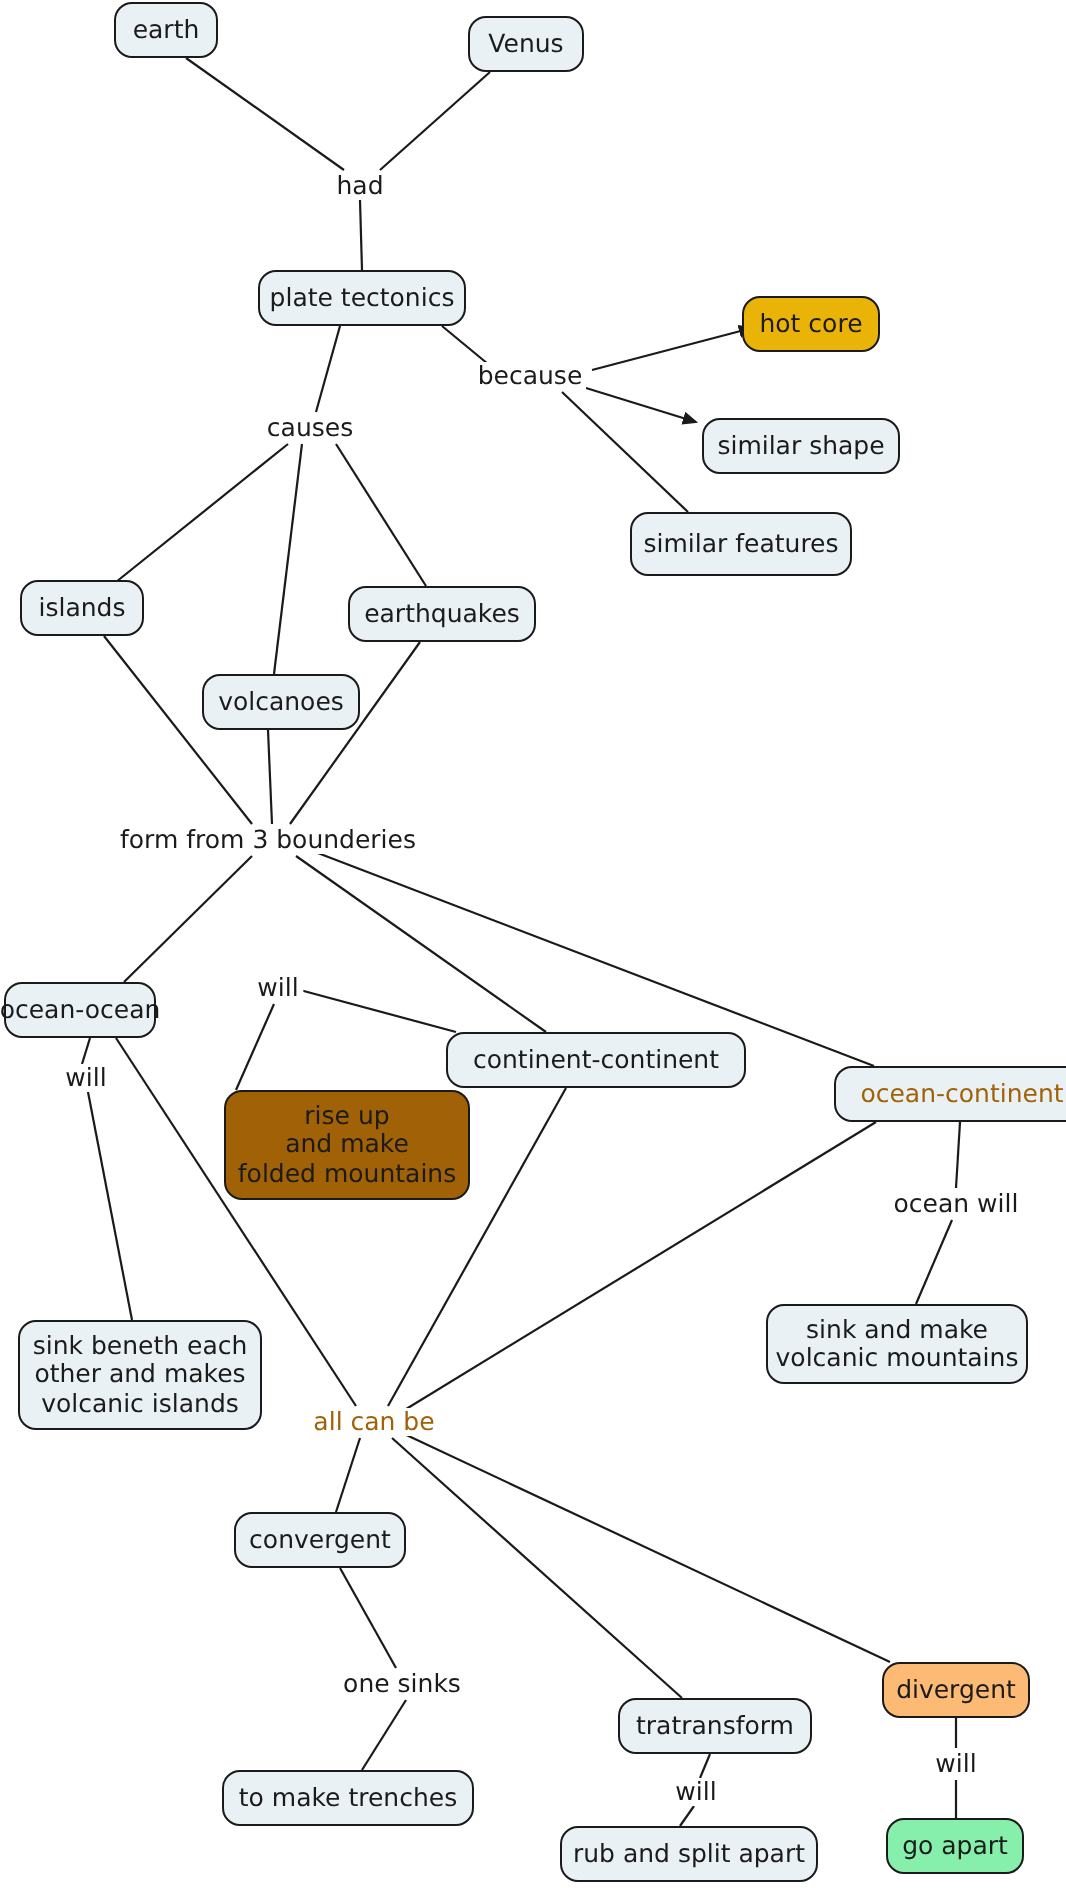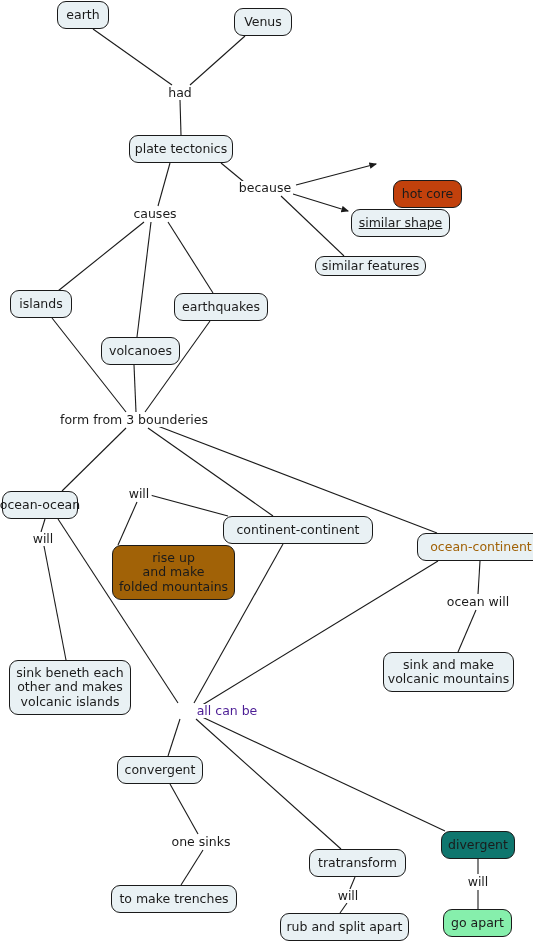--- a/index.html
+++ b/index.html
@@ -99,50 +99,50 @@
         <line x1="355" y1="877" x2="350" y2="889" stroke="#1a1a1a" stroke-width="1.1"></line>
         <line x1="347" y1="903" x2="340" y2="913" stroke="#1a1a1a" stroke-width="1.1"></line>
         <line x1="478" y1="859" x2="478" y2="874" stroke="#1a1a1a" stroke-width="1.1"></line>
         <line x1="478" y1="890" x2="478" y2="909" stroke="#1a1a1a" stroke-width="1.1"></line>
       </g>
   </svg>
   <div id="nodes-group">
       <div class="node" style="left: 57px; top: 1px; width: 52px; height: 28px; background: rgb(233, 241, 244); border-color: rgb(26, 26, 26); color: rgb(27, 27, 27);">earth</div>
       <div class="node" style="left: 234px; top: 8px; width: 58px; height: 28px; background: rgb(233, 241, 244); border-color: rgb(26, 26, 26); color: rgb(27, 27, 27);">Venus</div>
       <div class="node" style="left: 129px; top: 135px; width: 104px; height: 28px; background: rgb(233, 241, 244); border-color: rgb(26, 26, 26); color: rgb(27, 27, 27);">plate tectonics</div>
-      <div class="node" style="left: 393px; top: 148px; width: 69px; height: 28px; background: #c2410c; border-color: rgb(26, 26, 26); color: rgb(27, 27, 27); margin-top: 32px;">hot core</div>
-      <div class="node" style="left: 351px; top: 209px; width: 99px; height: 28px; background: rgb(233, 241, 244); border-color: rgb(26, 26, 26); color: rgb(27, 27, 27); text-decoration: underline;">similar shape</div>
-      <div class="node" style="left: 315px; top: 256px; width: 111px; height: 20px; background: rgb(233, 241, 244); border-color: rgb(26, 26, 26); color: rgb(27, 27, 27);">similar features</div>
+      <div class="node" style="left: 371px; top: 148px; width: 69px; height: 28px; background: #eab308; border-color: rgb(26, 26, 26); color: rgb(27, 27, 27);">hot core</div>
+      <div class="node" style="left: 351px; top: 209px; width: 99px; height: 28px; background: rgb(233, 241, 244); border-color: rgb(26, 26, 26); color: rgb(27, 27, 27);">similar shape</div>
+      <div class="node" style="left: 315px; top: 256px; width: 111px; height: 32px; background: rgb(233, 241, 244); border-color: rgb(26, 26, 26); color: rgb(27, 27, 27);">similar features</div>
       <div class="node" style="left: 10px; top: 290px; width: 62px; height: 28px; background: rgb(233, 241, 244); border-color: rgb(26, 26, 26); color: rgb(27, 27, 27);">islands</div>
       <div class="node" style="left: 174px; top: 293px; width: 94px; height: 28px; background: rgb(233, 241, 244); border-color: rgb(26, 26, 26); color: rgb(27, 27, 27);">earthquakes</div>
       <div class="node" style="left: 101px; top: 337px; width: 79px; height: 28px; background: rgb(233, 241, 244); border-color: rgb(26, 26, 26); color: rgb(27, 27, 27);">volcanoes</div>
       <div class="node" style="left: 2px; top: 491px; width: 76px; height: 28px; background: rgb(233, 241, 244); border-color: rgb(26, 26, 26); color: rgb(27, 27, 27);">ocean-ocean</div>
       <div class="node" style="left: 223px; top: 516px; width: 150px; height: 28px; background: rgb(233, 241, 244); border-color: rgb(26, 26, 26); color: rgb(27, 27, 27);">continent-continent</div>
       <div class="node" style="left: 417px; top: 533px; width: 128px; height: 28px; background: rgb(233, 241, 244); border-color: rgb(26, 26, 26); color: #a16207;">ocean-continent</div>
       <div class="node" style="left: 112px; top: 545px; width: 123px; height: 55px; background: #a16207; border-color: rgb(26, 26, 26); color: rgb(27, 27, 27);">rise up
 and make
 folded mountains</div>
       <div class="node" style="left: 383px; top: 652px; width: 131px; height: 40px; background: rgb(233, 241, 244); border-color: rgb(26, 26, 26); color: rgb(27, 27, 27);">sink and make
 volcanic mountains</div>
       <div class="node" style="left: 9px; top: 660px; width: 122px; height: 55px; background: rgb(233, 241, 244); border-color: rgb(26, 26, 26); color: rgb(27, 27, 27);">sink beneth each
 other and makes
 volcanic islands</div>
       <div class="node" style="left: 117px; top: 756px; width: 86px; height: 28px; background: rgb(233, 241, 244); border-color: rgb(26, 26, 26); color: rgb(27, 27, 27);">convergent</div>
-      <div class="node" style="left: 441px; top: 831px; width: 74px; height: 28px; background: #0f766e; border-color: rgb(26, 26, 26); color: rgb(27, 27, 27);">divergent</div>
+      <div class="node" style="left: 441px; top: 831px; width: 74px; height: 28px; background: #fdba74; border-color: rgb(26, 26, 26); color: rgb(27, 27, 27);">divergent</div>
       <div class="node" style="left: 309px; top: 849px; width: 97px; height: 28px; background: rgb(233, 241, 244); border-color: rgb(26, 26, 26); color: rgb(27, 27, 27);">tratransform</div>
       <div class="node" style="left: 111px; top: 885px; width: 126px; height: 28px; background: rgb(233, 241, 244); border-color: rgb(26, 26, 26); color: rgb(27, 27, 27);">to make trenches</div>
       <div class="node" style="left: 280px; top: 913px; width: 129px; height: 28px; background: rgb(233, 241, 244); border-color: rgb(26, 26, 26); color: rgb(27, 27, 27);">rub and split apart</div>
       <div class="node" style="left: 443px; top: 909px; width: 69px; height: 28px; background: #86efac; border-color: rgb(26, 26, 26); color: rgb(27, 27, 27);">go apart</div>
     </div>
   <div id="labels-group">
       <div class="link-label" style="left: 180px; top: 93px; color: rgb(27, 27, 27);">had</div>
       <div class="link-label" style="left: 265px; top: 188px; color: rgb(27, 27, 27);">because</div>
       <div class="link-label" style="left: 155px; top: 214px; color: rgb(27, 27, 27);">causes</div>
       <div class="link-label" style="left: 134px; top: 420px; color: rgb(27, 27, 27);">form from 3 bounderies</div>
       <div class="link-label" style="left: 139px; top: 494px; color: rgb(27, 27, 27);">will</div>
       <div class="link-label" style="left: 43px; top: 539px; color: rgb(27, 27, 27);">will</div>
       <div class="link-label" style="left: 478px; top: 602px; color: rgb(27, 27, 27);">ocean will</div>
-      <div class="link-label" style="left: 187px; top: 711px; color: #4c1d95; margin-left: 40px;">all can be</div>
+      <div class="link-label" style="left: 187px; top: 711px; color: #a16207;">all can be</div>
       <div class="link-label" style="left: 201px; top: 842px; color: rgb(27, 27, 27);">one sinks</div>
       <div class="link-label" style="left: 348px; top: 896px; color: rgb(27, 27, 27);">will</div>
       <div class="link-label" style="left: 478px; top: 882px; color: rgb(27, 27, 27);">will</div>
     </div>
 </div>
 
 </body></html>

